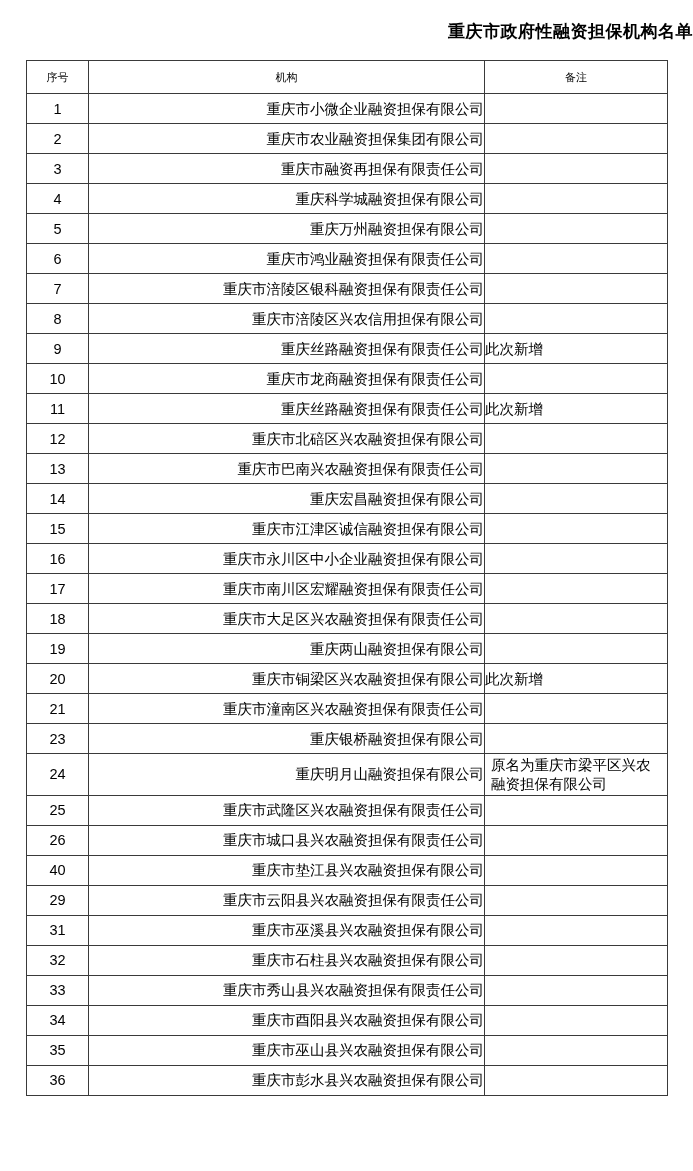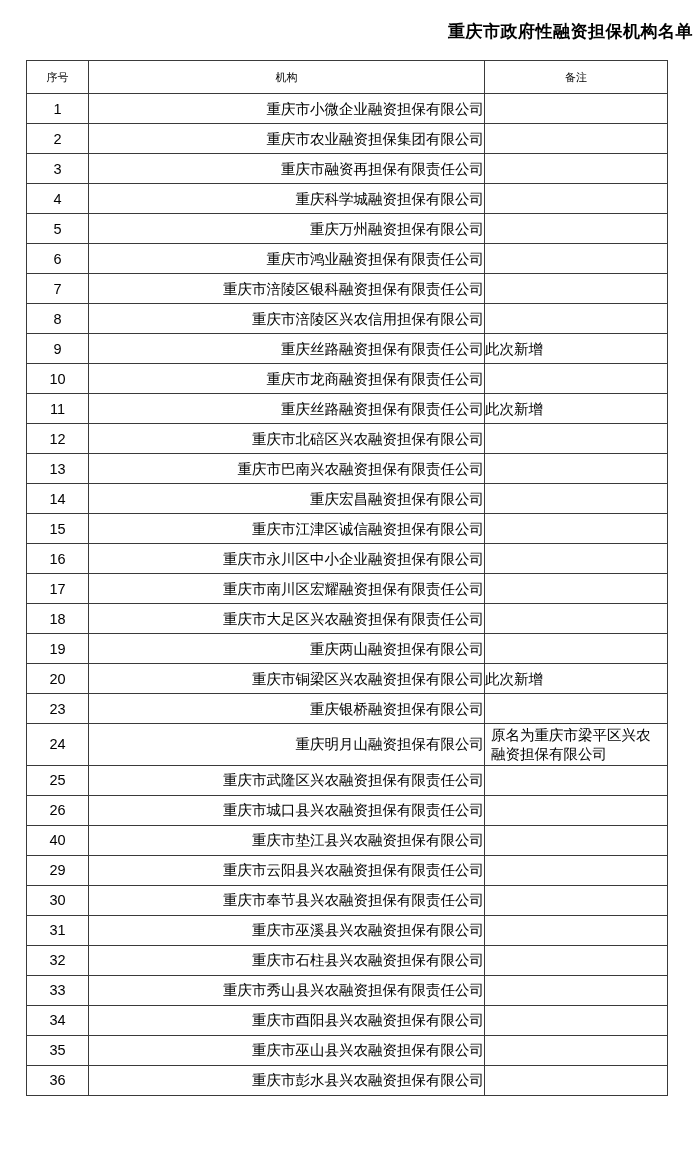--- a/index.html
+++ b/index.html
@@ -186,20 +186,25 @@
             <td class="seq">19</td>
             <td class="org">重庆两山融资担保有限公司</td>
             <td class="note"></td>
           </tr>
           <tr>
             <td class="seq">20</td>
             <td class="org">重庆市铜梁区兴农融资担保有限公司</td>
             <td class="note">此次新增</td>
           </tr>
           <tr>
+            <td class="seq">21</td>
+            <td class="org">重庆市潼南区兴农融资担保有限责任公司</td>
+            <td class="note"></td>
+          </tr>
+          <tr>
             <td class="seq">23</td>
             <td class="org">重庆银桥融资担保有限公司</td>
             <td class="note"></td>
           </tr>
           <tr>
             <td class="seq">24</td>
             <td class="org">重庆明月山融资担保有限公司</td>
             <td class="note two-line">原名为重庆市梁平区兴农融资担保有限公司</td>
           </tr>
           <tr>
@@ -216,25 +221,20 @@
             <td class="seq">40</td>
             <td class="org">重庆市垫江县兴农融资担保有限公司</td>
             <td class="note"></td>
           </tr>
           <tr>
             <td class="seq">29</td>
             <td class="org">重庆市云阳县兴农融资担保有限责任公司</td>
             <td class="note"></td>
           </tr>
           <tr>
-            <td class="seq">30</td>
-            <td class="org">重庆市奉节县兴农融资担保有限责任公司</td>
-            <td class="note"></td>
-          </tr>
-          <tr>
             <td class="seq">31</td>
             <td class="org">重庆市巫溪县兴农融资担保有限公司</td>
             <td class="note"></td>
           </tr>
           <tr>
             <td class="seq">32</td>
             <td class="org">重庆市石柱县兴农融资担保有限公司</td>
             <td class="note"></td>
           </tr>
           <tr>

